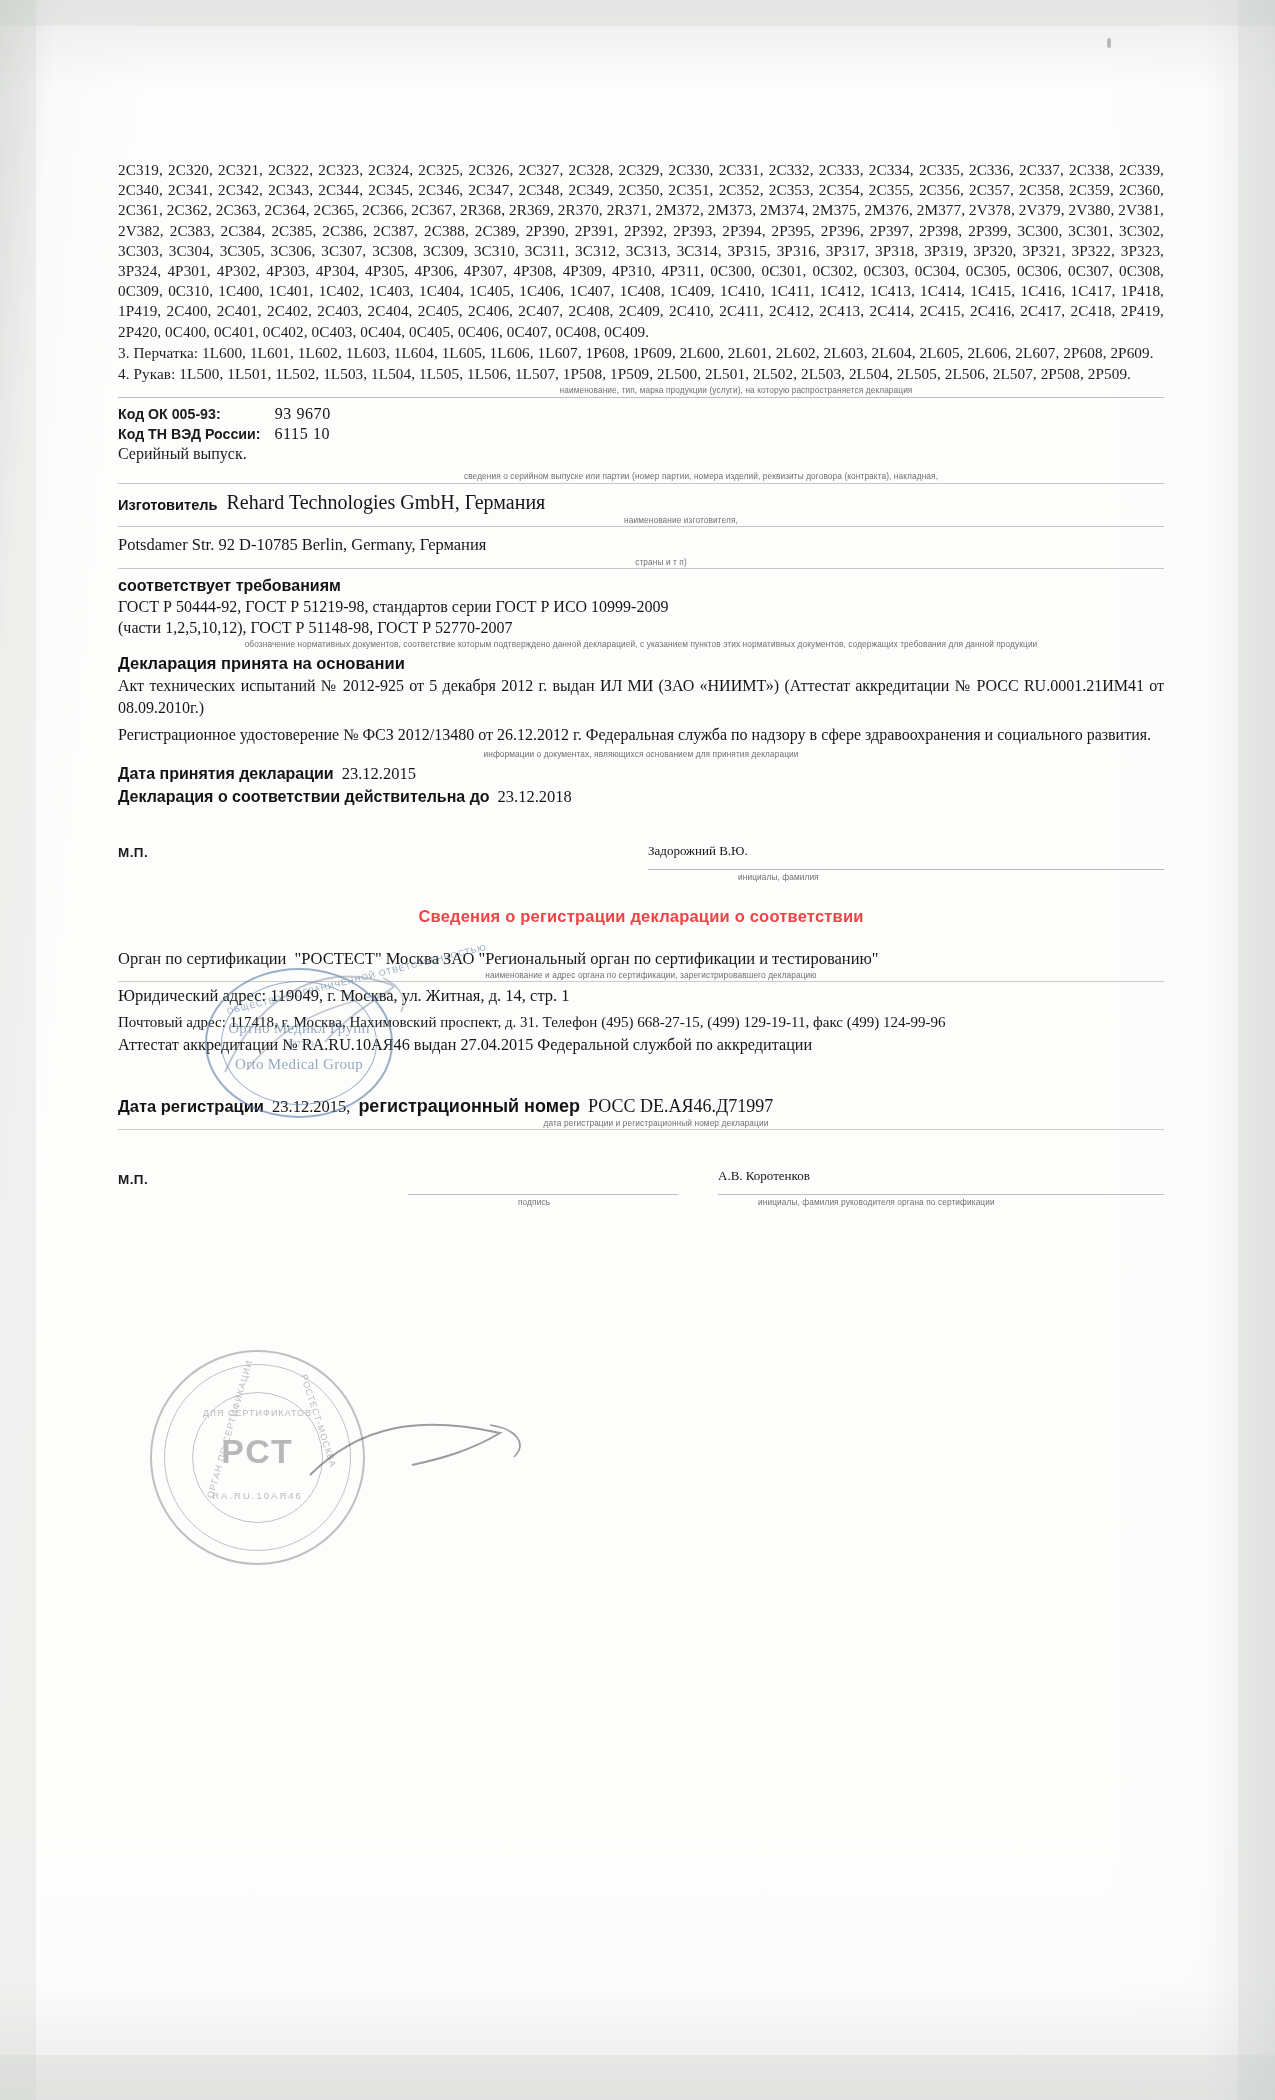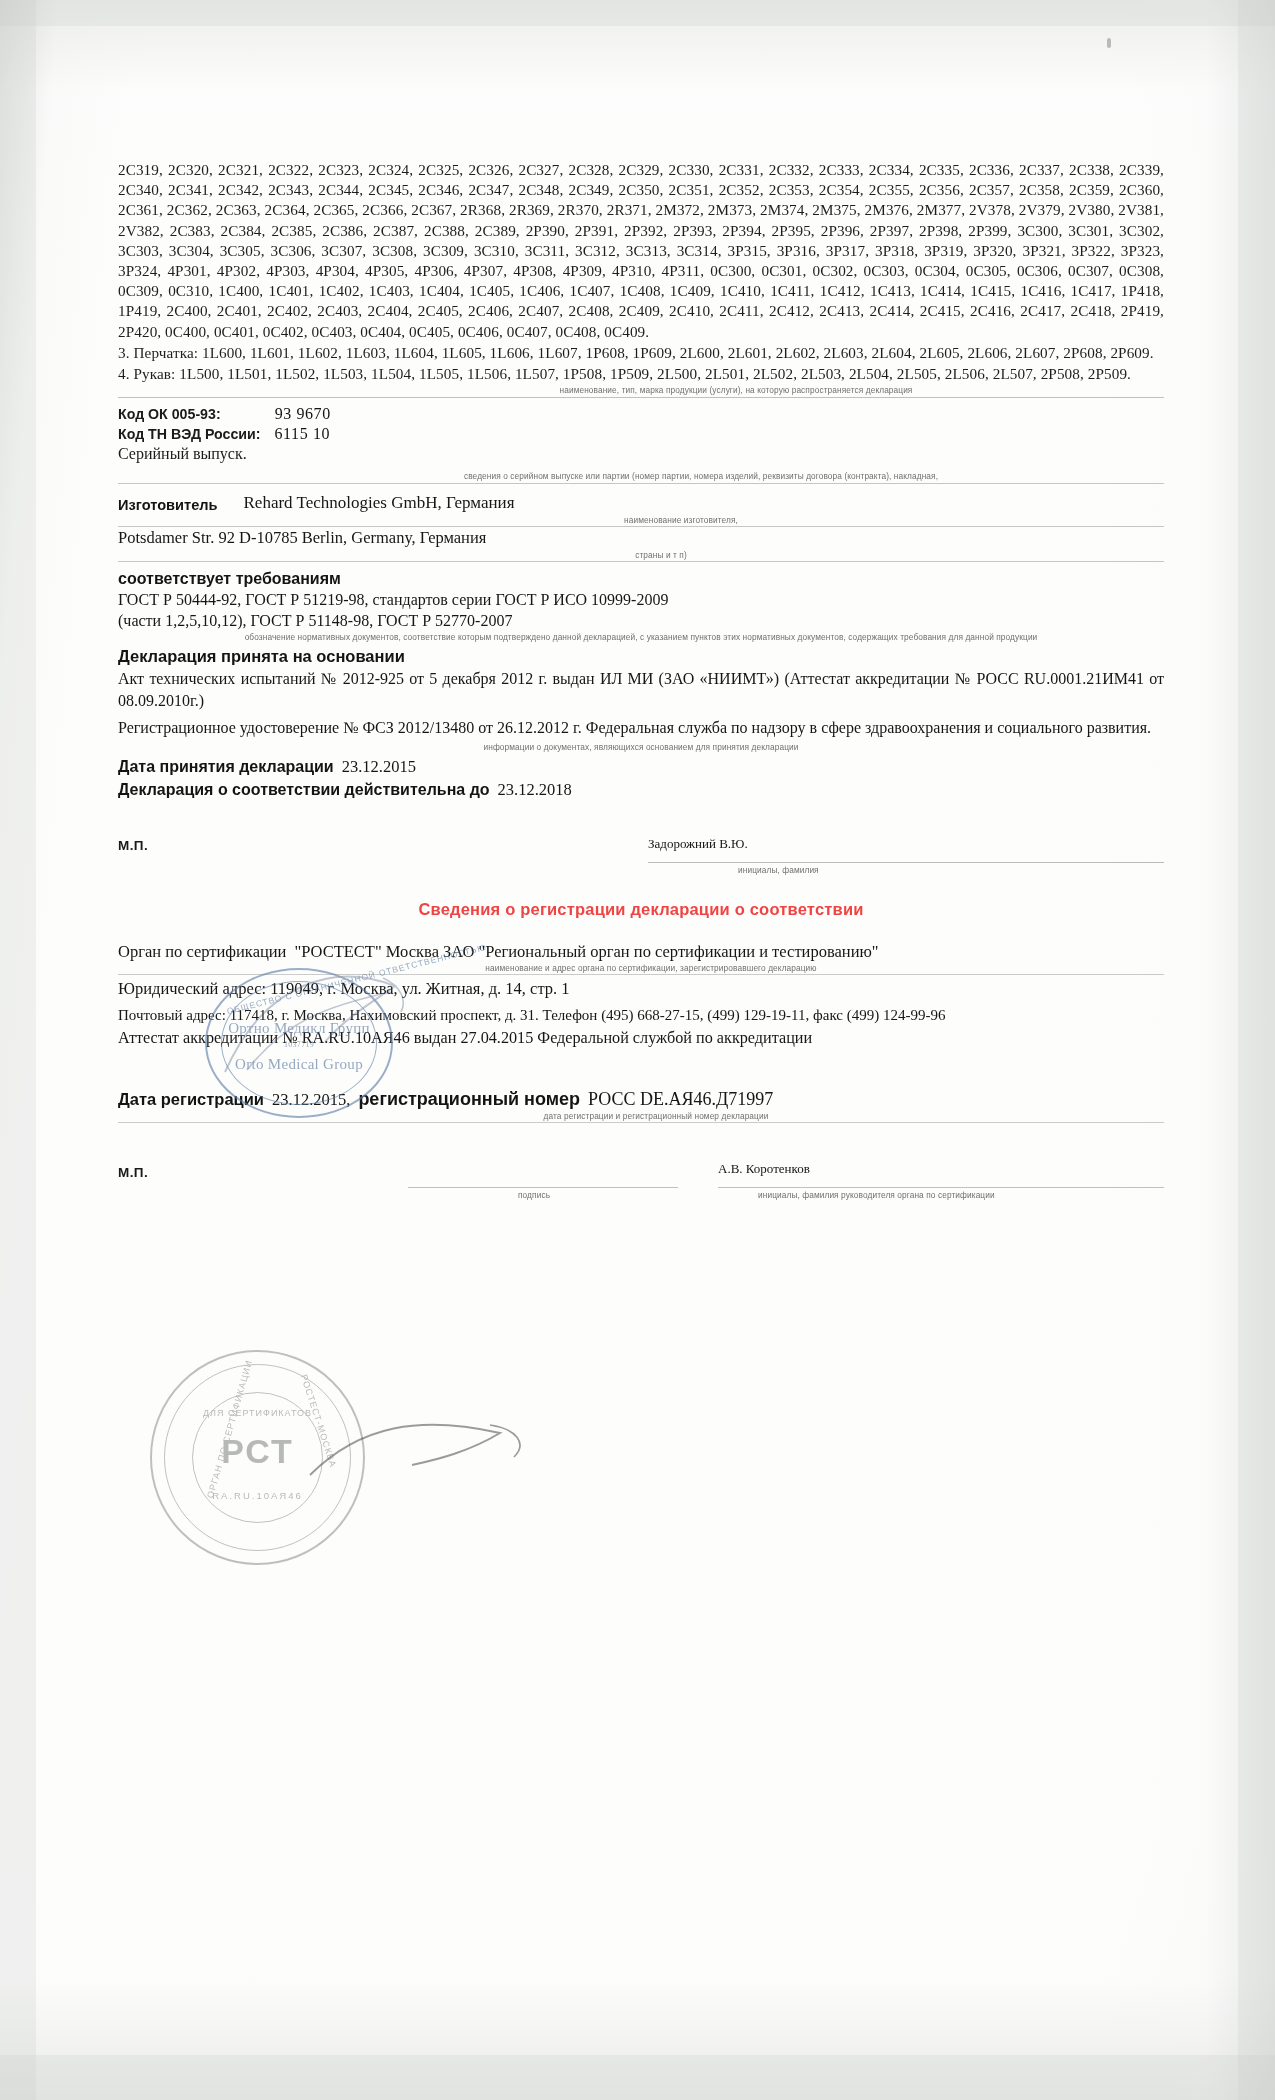--- a/index.html
+++ b/index.html
@@ -237,26 +237,26 @@
       <div class="fieldrow">
         <span class="fieldlabel" style="font-weight:400; font-family:'Liberation Serif', serif; font-size:16px;">Серийный выпуск.</span>
       </div>
     </div>
 
     <div class="tiny tiny-center" style="margin-top:8px; padding-left:120px;">сведения о серийном выпуске или партии (номер партии, номера изделий, реквизиты договора (контракта), накладная,</div>
     <div class="line-dash" style="margin-top:2px; opacity:.5;"></div>
 
     <div style="margin-top:8px; display:flex; align-items:flex-end;">
       <span class="bold-s">Изготовитель</span>
-      <span class="norm" style="margin-left:26px; font-size:17px;">Rehard Technologies GmbH, Германия</span>
+      <span class="norm" style="margin-left:9px; font-size:20px;">Rehard Technologies GmbH, Германия</span>
     </div>
     <div class="tiny tiny-center" style="margin-top:2px; padding-left:80px;">наименование изготовителя,</div>
     <div class="line-dash" style="margin-top:1px; opacity:.5;"></div>
 
-    <div class="norm" style="font-size:16.5px;">Potsdamer Str. 92 D-10785 Berlin, Germany, Германия</div>
+    <div class="norm" style="margin-top:7px; font-size:16.5px;">Potsdamer Str. 92 D-10785 Berlin, Germany, Германия</div>
     <div class="tiny tiny-center" style="margin-top:2px; padding-left:40px;">страны и т п)</div>
     <div class="line-dash" style="margin-top:1px; opacity:.5;"></div>
 
     <div class="bold-s" style="margin-top:8px; font-size:16px;">соответствует требованиям</div>
     <div class="norm" style="margin-top:1px;">ГОСТ Р 50444-92, ГОСТ Р 51219-98, стандартов серии ГОСТ Р ИСО 10999-2009</div>
     <div class="norm">(части 1,2,5,10,12), ГОСТ Р 51148-98, ГОСТ Р 52770-2007</div>
     <div class="tiny tiny-center" style="margin-top:1px;">обозначение нормативных документов, соответствие которым подтверждено данной декларацией, с указанием пунктов этих нормативных документов, содержащих требования для данной продукции</div>
 
     <div class="bold-s" style="margin-top:5px; font-size:16.5px;">Декларация принята на основании</div>
     <div class="norm-j" style="margin-top:2px;">Акт технических испытаний № 2012-925 от 5 декабря 2012 г. выдан ИЛ МИ (ЗАО «НИИМТ») (Аттестат аккредитации № РОСС RU.0001.21ИМ41 от 08.09.2010г.)</div>

